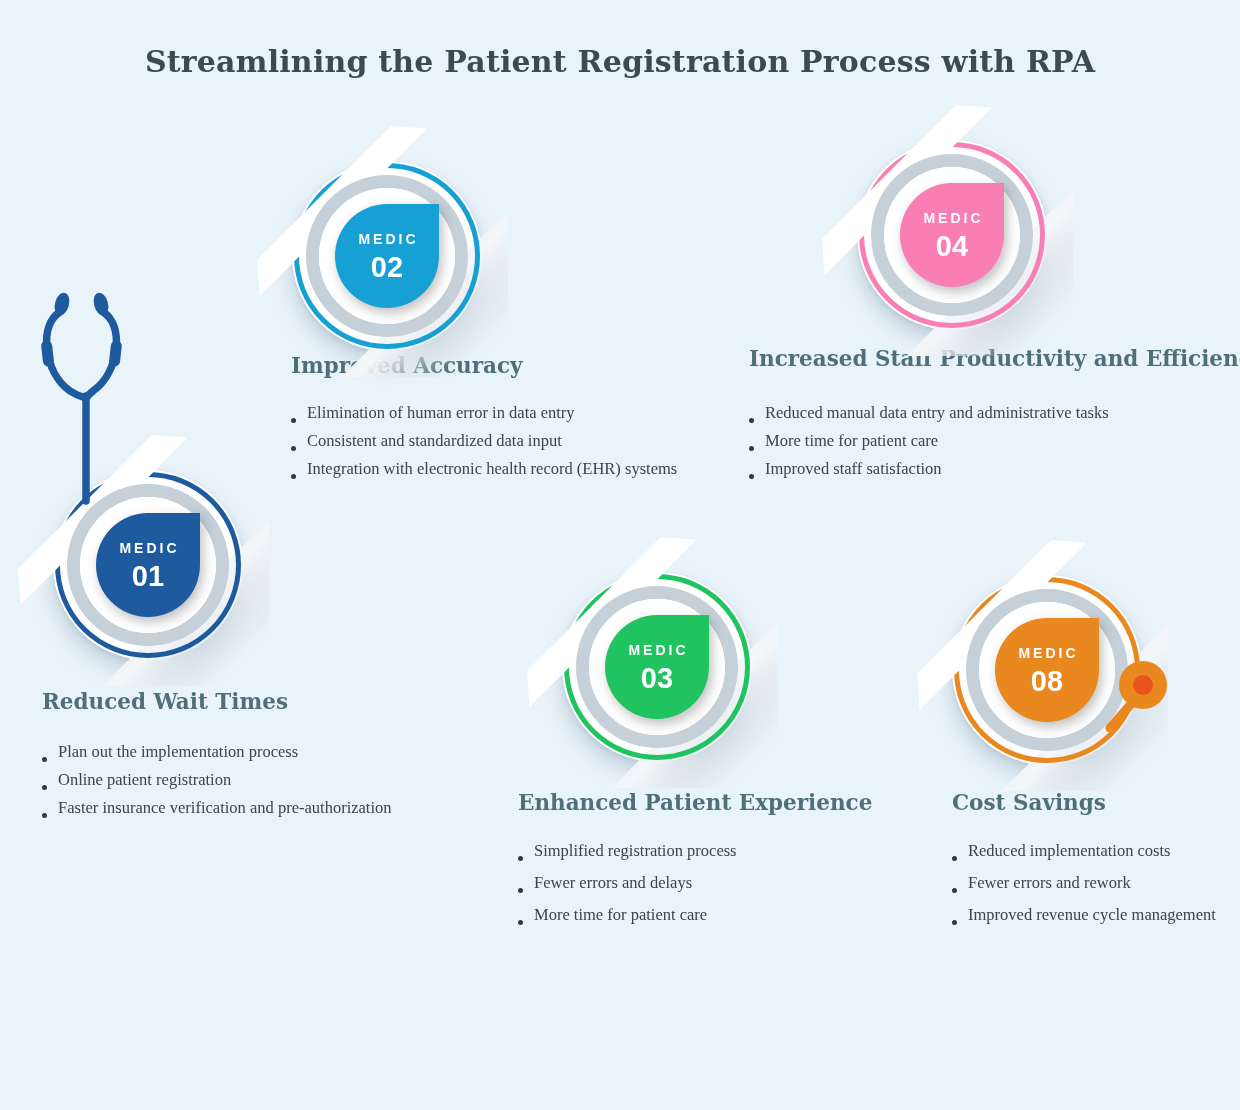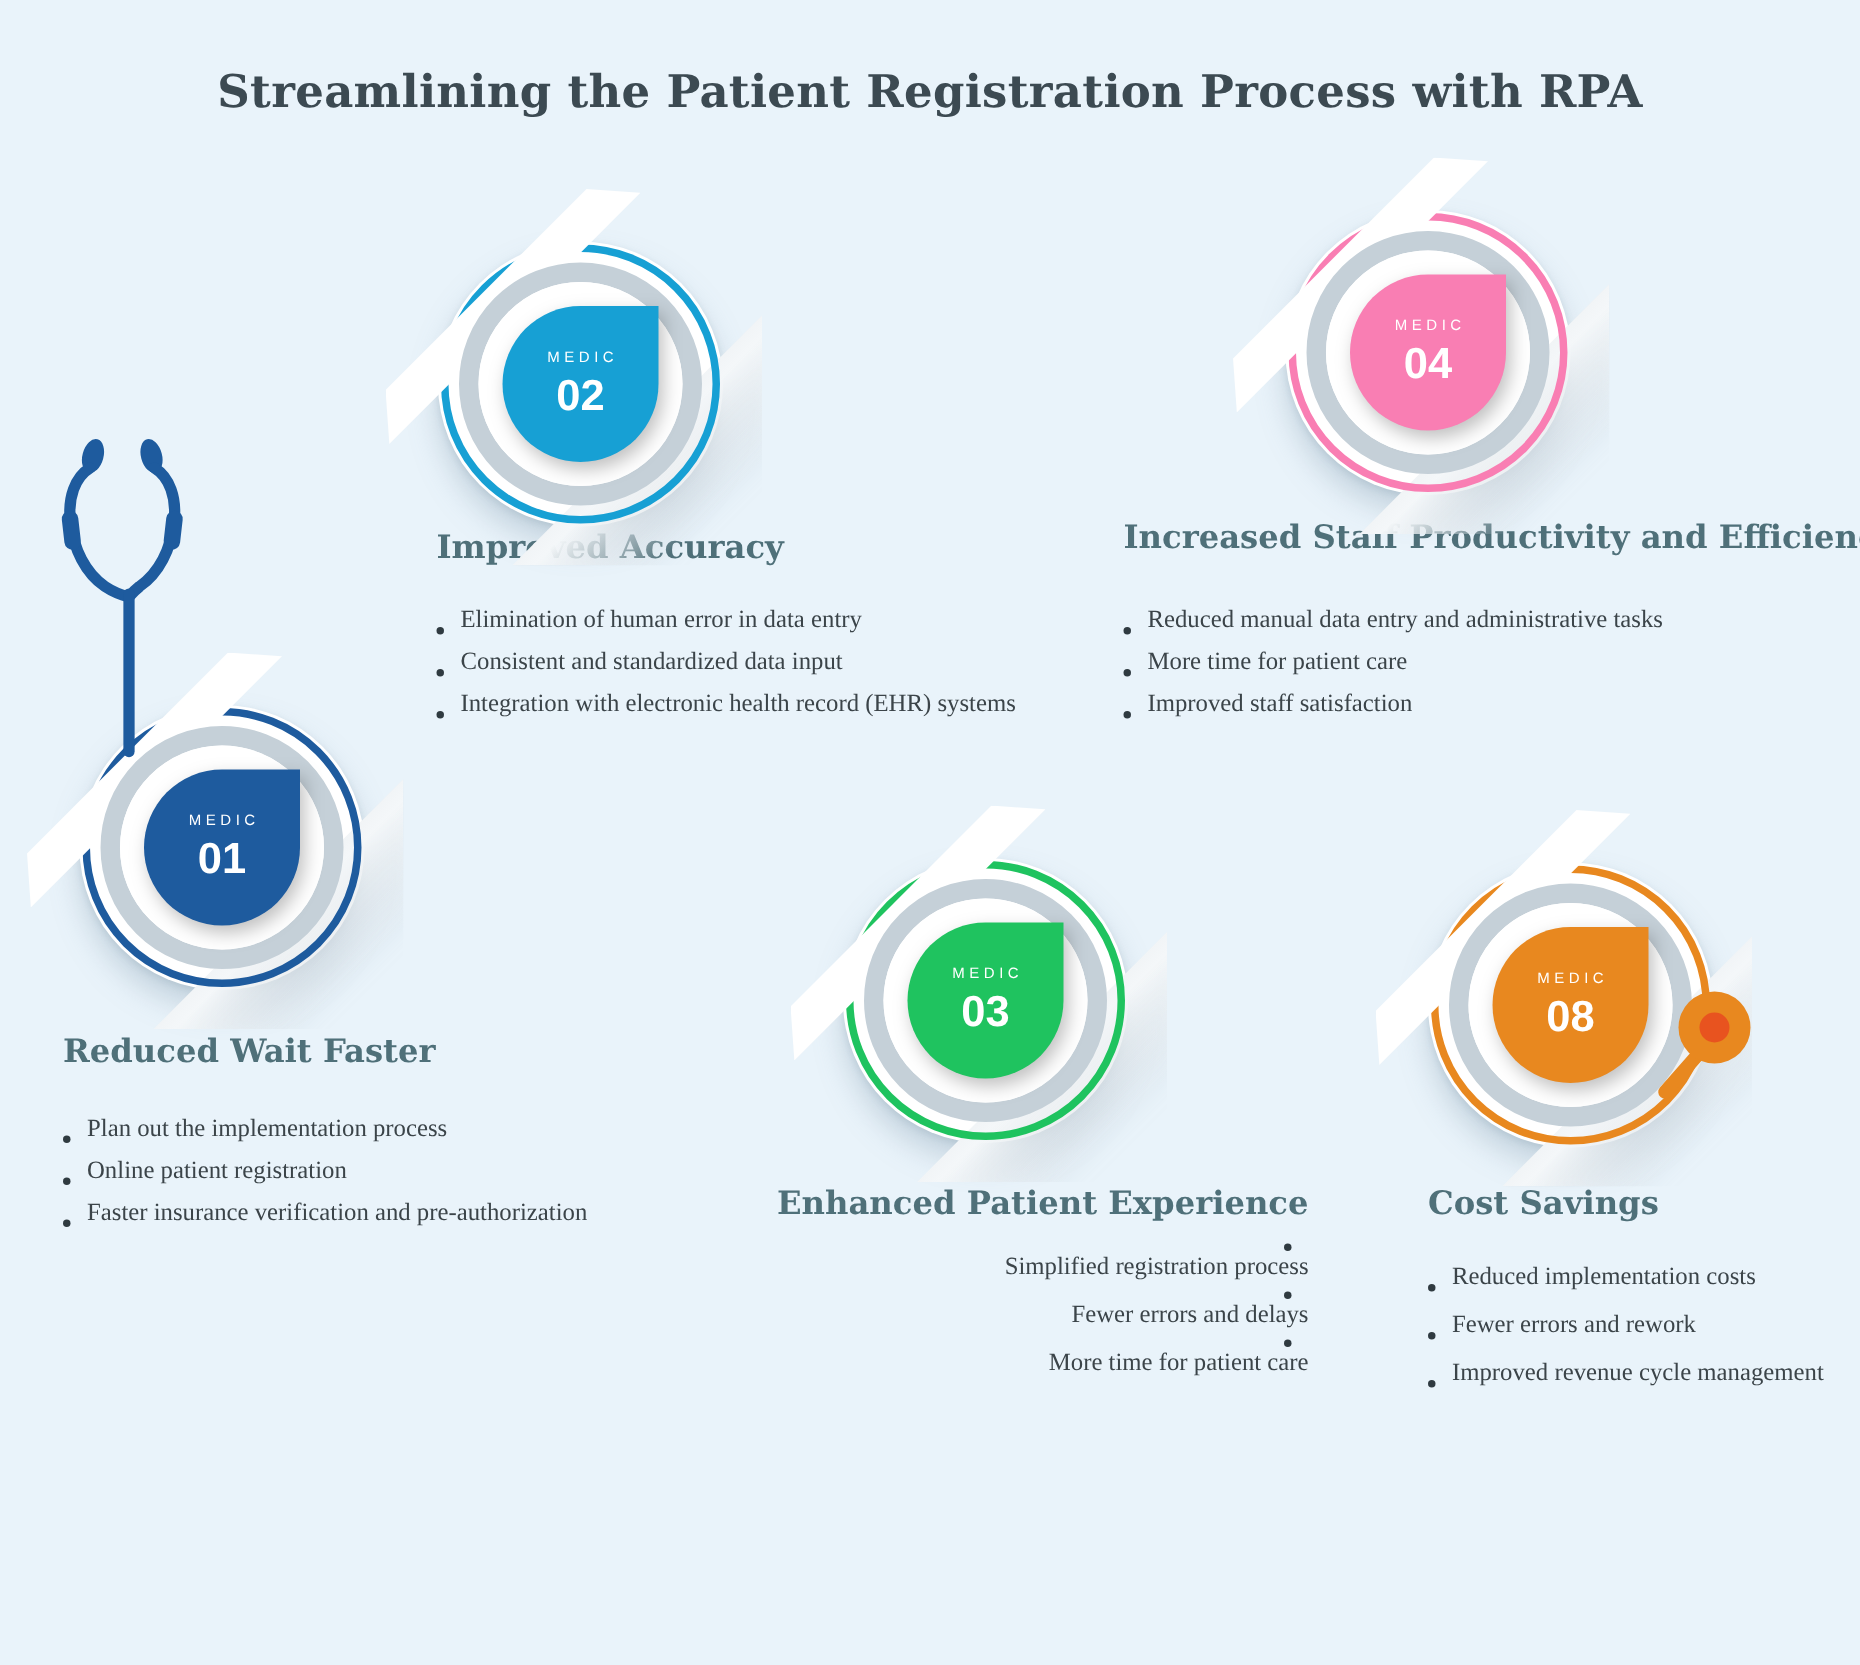--- a/index.html
+++ b/index.html
@@ -36,21 +36,21 @@
   .badge .ring-outer{position:absolute;inset:2px;border-radius:50%;border:5px solid var(--c,#999);z-index:3;}
   .badge .ring-gray{position:absolute;inset:14px;border-radius:50%;border:13px solid var(--gray_ring,#c5d0d8);z-index:5;}
   .badge .disc{position:absolute;inset:27px;border-radius:50%;background:#fff;z-index:6;}
   .badge .drop{
     position:absolute;inset:43px;background:var(--c,#999);z-index:7;
     border-radius:50%;border-top-right-radius:0;
     display:flex;flex-direction:column;align-items:center;justify-content:center;gap:6px;
     filter:drop-shadow(3px 5px 6px rgba(0,0,0,.25));
     color:#fff;font-family:"Liberation Sans",sans-serif;
   }
-  .badge .medic{font-size:10px;font-weight:400;letter-spacing:3px;padding-left:3px;}
+  .badge .medic{font-size:14px;font-weight:700;letter-spacing:3px;padding-left:3px;}
   .badge .num{font-size:29px;font-weight:700;line-height:1;}
 
   
   .b01{left:53px;top:470px;}
   .b02{left:292px;top:161px;}
   .b03{left:562px;top:572px;}
   .b04{left:857px;top:140px;}
   .b05{left:952px;top:575px;}
 
   
@@ -61,21 +61,21 @@
   }
   .section ul{list-style:none;margin:16px 0 0;padding:0;}
   .section li{
     display:flex;align-items:flex-end;height:28px;white-space:nowrap;
     font-size:16.5px;color:var(--body_text,#3b4449);
   }
   .section .dot{width:5px;height:5px;border-radius:50%;background:#2f3a40;margin-right:11px;flex:none;}
   .s1{left:42px;top:688px;}   .s1 ul{margin-top:19px;}
   .s2{left:291px;top:352px;}  .s2 ul{margin-top:16px;}
   .s4{left:749px;top:345px;}  .s4 ul{margin-top:23px;}
-  .s3{left:518px;top:789px;}  .s3 ul{margin-top:13px;} .s3 li{height:32px;flex-direction:column;}
+  .s3{left:518px;top:789px;}  .s3 ul{margin-top:13px;} .s3 li{height:32px;}
   .s5{left:952px;top:789px;}  .s5 ul{margin-top:13px;} .s5 li{height:32px;}
 
   .steth{position:absolute;inset:0;z-index:40;pointer-events:none;}
 </style>
 </head>
 <body>
 
 <div class="title">Streamlining the Patient Registration Process with RPA</div>
 
 <div class="badge b01" style="--c: #1e5b9e;">
@@ -137,21 +137,21 @@
   <div class="tri tl"></div>
   <div class="ring-gray"></div>
   <div class="disc"></div>
   <div class="drop">
     <span class="medic">MEDIC</span>
     <span class="num">08</span>
   </div>
 </div>
 
 <div class="section s1">
-  <h2>Reduced Wait Faster</h2>
+  <h2>Reduced Wait Times</h2>
   <ul>
     <li>
         <span class="dot"></span>
         <span>Plan out the implementation process</span>
       </li>
     <li>
         <span class="dot"></span>
         <span>Online patient registration</span>
       </li>
     <li>

